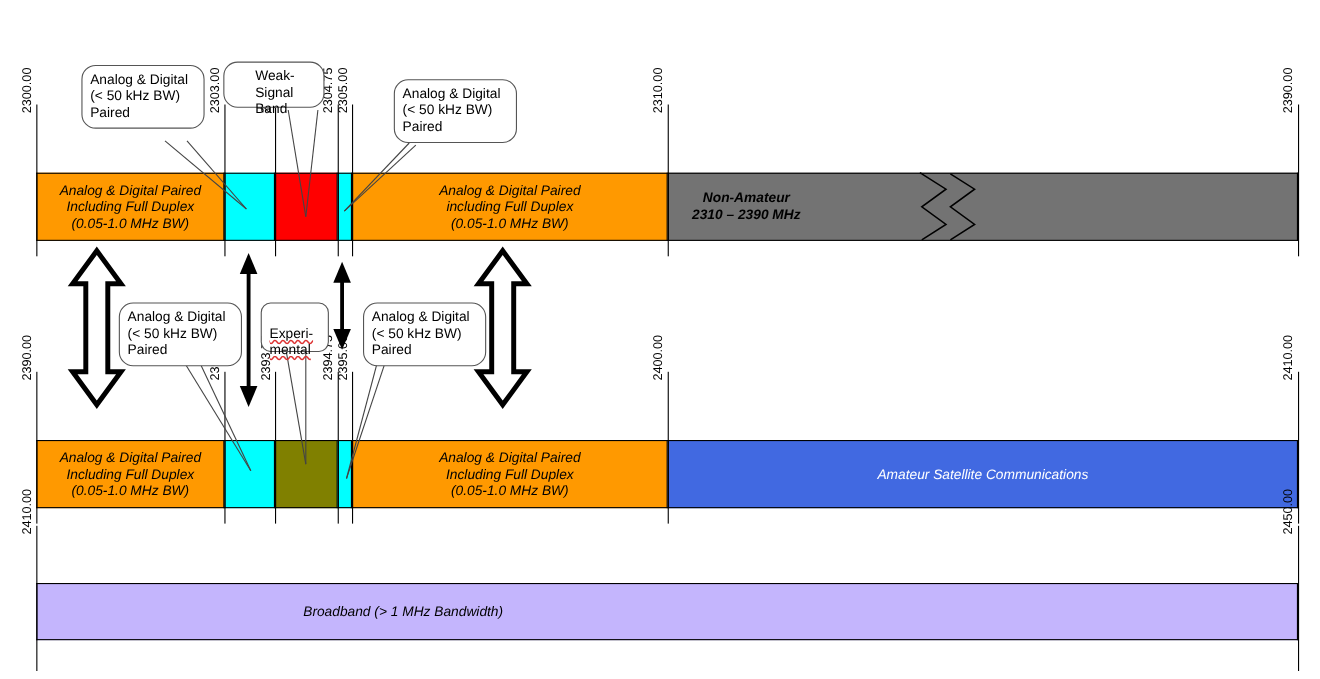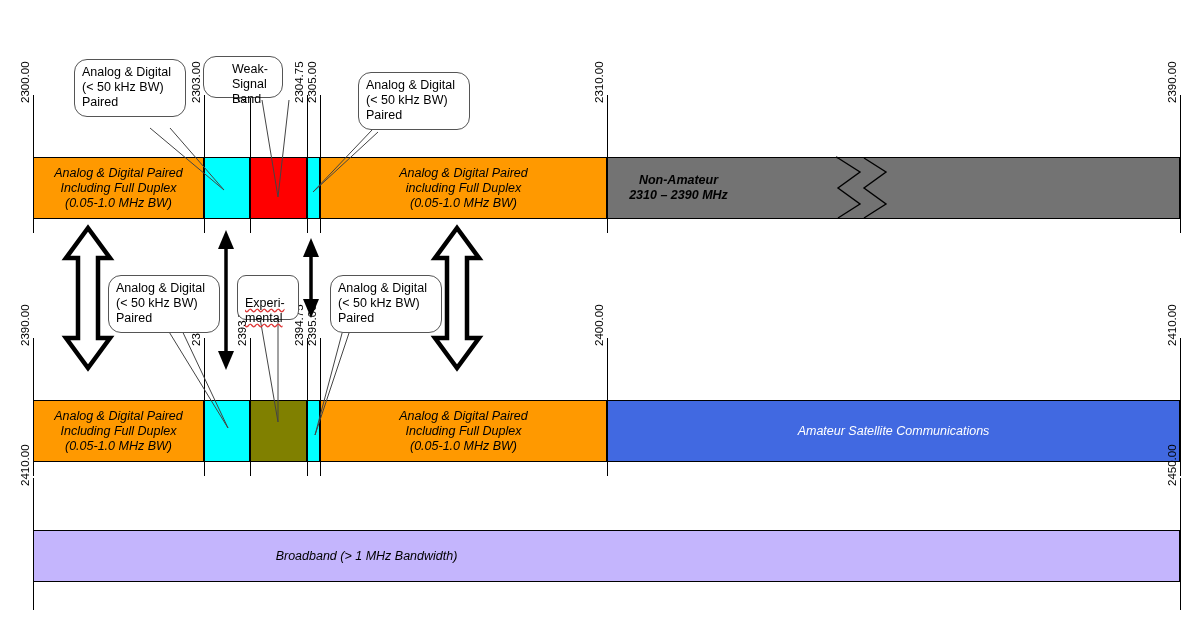--- a/index.html
+++ b/index.html
@@ -139,21 +139,21 @@
         <span class="lbl" style="margin-right: 480px;">Broadband (&gt; 1 MHz Bandwidth)</span>
       </div>
       <div class="band-edge" style="top: 0px;"></div>
       <div class="band-edge" style="bottom: 0px;"></div>
     </div>
 
   <div class="callout" style="left:74px;top:59px;width:112px;height:58px;">Analog &amp; Digital
 (&lt; 50 kHz BW)
 Paired</div>
 
-  <div class="callout" style="left:203px;top:56px;width:80px;height:42px;padding-left:28px;">Weak-Signal
+  <div class="callout" style="left:203px;top:56px;width:92px;height:42px;padding-left:28px;">Weak-Signal
 Band</div>
 
   <div class="callout" style="left:358px;top:72px;width:112px;height:58px;">Analog &amp; Digital
 (&lt; 50 kHz BW)
 Paired</div>
 
   <div class="callout" style="left:108px;top:275px;width:112px;height:58px;">Analog &amp; Digital
 (&lt; 50 kHz BW)
 Paired</div>
 

